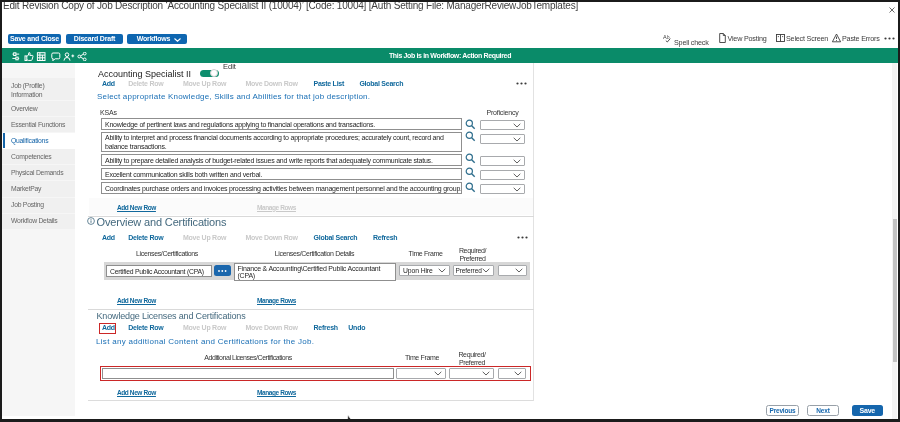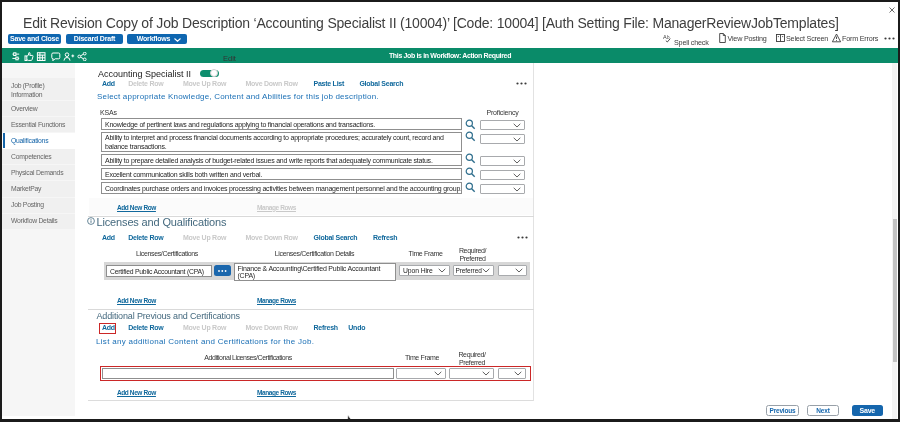--- a/index.html
+++ b/index.html
@@ -14,21 +14,21 @@
   .inp { background:#fff; border:1px solid #8f8f8f; font-size:7px; letter-spacing:-0.22px; color:#1f1f1f; padding:0 0 0 3px; overflow:hidden; white-space:nowrap; }
   .sel { background:#fff; border:1px solid #ablueb3; border:1px solid #a8aaad; border-radius:1px; font-size:6.8px; letter-spacing:-0.1px; color:#222; }
   .sel svg { position:absolute; right:3px; top:50%; margin-top:-1.8px; }
   .lnk { font-size:6.5px; font-weight:bold; letter-spacing:-0.4px; color:#10689c; text-decoration:underline; white-space:nowrap; }
   .lnk.dis { color:#c9c9c9; }
   .bluetext { font-size:8px; letter-spacing:0.2px; color:#1a6fb5; white-space:nowrap; }
 </style>
 </head>
 <body>
 
-<div class="abs" style="left:3px; top:15px; font-size:14px; letter-spacing:-0.2px; color:#3e3e3e; white-space:nowrap;margin-left:20px;">Edit Revision Copy of Job Description ‘Accounting Specialist II (10004)’ [Code: 10004] [Auth Setting File: ManagerReviewJobTemplates]</div>
+<div class="abs" style="left:3px; top:0; font-size:10px; letter-spacing:-0.2px; color:#3e3e3e; white-space:nowrap;">Edit Revision Copy of Job Description ‘Accounting Specialist II (10004)’ [Code: 10004] [Auth Setting File: ManagerReviewJobTemplates]</div>
 <svg class="abs" style="left:889px; top:6.5px;" width="6" height="6" viewBox="0 0 6 6">
     <line x1="0.5" y1="0.5" x2="5.5" y2="5.5" stroke="#6b6b6b" stroke-width="1"></line>
     <line x1="5.5" y1="0.5" x2="0.5" y2="5.5" stroke="#6b6b6b" stroke-width="1"></line>
   </svg>
 
 <div class="abs blue-btn" style="left:8px; top:34px; width:53px; height:10px; line-height:10px;">Save and Close</div>
 <div class="abs blue-btn" style="left:66px; top:34px; width:57px; height:10px; line-height:10px;">Discard Draft</div>
 <div class="abs blue-btn" style="left:127px; top:34px; width:60px; height:10px; line-height:10px;">Workflows&nbsp;&nbsp;&nbsp;&nbsp;</div>
 <svg class="abs" style="left:174px; top:38px;" width="7" height="4">
     <polyline points="0.5,0.5 3.5,3.2 6.5,0.5" fill="none" stroke="#fff" stroke-width="1.1"></polyline>
@@ -51,21 +51,21 @@
       <line x1="4.5" y1="0.5" x2="4.5" y2="7.5" stroke="#3c3c3c" stroke-width="0.9"></line>
       <line x1="1.8" y1="2.6" x2="3" y2="2.6" stroke="#3c3c3c" stroke-width="0.8"></line>
       <line x1="6" y1="2.6" x2="7.2" y2="2.6" stroke="#3c3c3c" stroke-width="0.8"></line>
     </svg>
     <span class="abs" style="left:126px; top:0.5px;">Select Screen</span>
     <svg class="abs" style="left:171.5px; top:0;" width="9" height="10" viewBox="0 0 9 10">
       <path d="M4.5,1 L8.6,8.8 L0.4,8.8 Z" fill="none" stroke="#3c3c3c" stroke-width="0.9"></path>
       <line x1="4.5" y1="3.6" x2="4.5" y2="6" stroke="#3c3c3c" stroke-width="0.9"></line>
       <circle cx="4.5" cy="7.4" r="0.5" fill="#3c3c3c"></circle>
     </svg>
-    <span class="abs" style="left:182px; top:0.5px;">Form Errors</span>
+    <span class="abs" style="left:182px; top:0.5px;">Paste Errors</span>
     <svg class="abs" style="left:224px; top:4px;" width="11" height="3">
       <circle cx="1.5" cy="1.5" r="1.1" fill="#3a3a3a"></circle>
       <circle cx="5.5" cy="1.5" r="1.1" fill="#3a3a3a"></circle>
       <circle cx="9.5" cy="1.5" r="1.1" fill="#3a3a3a"></circle>
     </svg>
   </div>
 
 <div class="abs" style="left:0; top:47.5px; width:900px; height:15.5px; background:#0a8b69;"></div>
 <div class="abs" id="greenicons" style="left:12px; top:52px; height:9px;">
     <svg width="78" height="9" viewBox="0 0 78 9">
@@ -115,37 +115,37 @@
     <div class="abs" style="left:9px; top:138.3px; font-size:6.8px; letter-spacing:-0.25px; color:#656565; line-height:8.7px;">Job Posting</div>
     <div class="abs" style="left:0; top:150.6px; width:73px; height:15.2px; background:#f0f0f0;"></div>
     <div class="abs" style="left:9px; top:154.4px; font-size:6.8px; letter-spacing:-0.25px; color:#656565; line-height:8.7px;">Workflow Details</div>
   </div>
 
 <div class="abs" style="left:88px; top:63px; width:446px; height:338px; background:#fff; border-right:1px solid #e2e2e2; border-bottom:1px solid #dcdcdc;"></div>
 
 <div class="abs" style="left:98px; top:68.5px; font-size:9px; color:#222;">Accounting Specialist II</div>
 <div class="abs" style="left:200px; top:69.6px; width:18.5px; height:7.2px; border-radius:4px; background:#0d8e6e;"></div>
 <div class="abs" style="left:209.5px; top:68.7px; width:8.8px; height:8.8px; border-radius:50%; background:#fff; border:1px solid #d0d0d0;"></div>
-<div class="abs" style="left:223px; top:54px; font-size:7.5px; color:#333;">Edit</div>
+<div class="abs" style="left:223px; top:62px; font-size:7.5px; color:#333;">Edit</div>
 
 <div class="abs tb" style="left:0; top:79.5px; width:900px;">
   <span class="abs" style="left:102px;">Add</span>
   <span class="abs dis" style="left:128.2px;">Delete Row</span>
   <span class="abs dis" style="left:183px;">Move Up Row</span>
   <span class="abs dis" style="left:245.4px;">Move Down Row</span>
   <span class="abs" style="left:313.5px;">Paste List</span>
   <span class="abs" style="left:359.4px;">Global Search</span>
 </div>
 <svg class="abs" style="left:516px; top:82px;" width="11" height="3">
     <circle cx="1.5" cy="1.5" r="1.1" fill="#3a3a3a"></circle>
     <circle cx="5.5" cy="1.5" r="1.1" fill="#3a3a3a"></circle>
     <circle cx="9.5" cy="1.5" r="1.1" fill="#3a3a3a"></circle>
   </svg>
 
-<div class="abs bluetext" style="left:97px; top:92px;">Select appropriate Knowledge, Content and Abilities for this job description.</div>
+<div class="abs bluetext" style="left:97px; top:92px;">Select appropriate Knowledge, Skills and Abilities for that job description.</div>
 
 <div class="abs" style="left:100px; top:108.5px; font-size:7px; letter-spacing:-0.2px; color:#333;">KSAs</div>
 <div class="abs" style="left:480px; top:108.5px; width:45px; text-align:center; font-size:7px; letter-spacing:-0.2px; color:#333;">Proficiency</div>
 
 <div class="abs inp" style="left:101px; top:117.5px; width:361px; height:12px; line-height:11px;">Knowledge of pertinent laws and regulations applying to financial operations and transactions.</div>
 <div class="abs inp" style="left:101px; top:131.5px; width:361px; height:20.5px; line-height:8.5px; padding-top:1.5px;">Ability to interpret and process financial documents according to appropriate procedures; accurately count, record and<br>balance transactions.</div>
 <div class="abs inp" style="left:101px; top:153.5px; width:361px; height:12px; line-height:11px;">Ability to prepare detailed analysis of budget-related issues and write reports that adequately communicate status.</div>
 <div class="abs inp" style="left:101px; top:167.5px; width:361px; height:12px; line-height:11px;">Excellent communication skills both written and verbal.</div>
 <div class="abs inp" style="left:101px; top:181.5px; width:361px; height:12px; line-height:11px;">Coordinates purchase orders and invoices processing activities between management personnel and the accounting group.</div>
 
@@ -153,21 +153,21 @@
 <div class="abs lnk" style="left:117px; top:203.5px;">Add New Row</div>
 <div class="abs lnk dis" style="left:257px; top:203.5px;">Manage Rows</div>
 
 <div class="abs" style="left:88px; top:215.5px; width:446px; height:1px; background:#d9d9d9;"></div>
 
 <svg class="abs" style="left:87px; top:217px;" width="8" height="8" viewBox="0 0 8 8">
     <circle cx="4" cy="4" r="3.4" fill="none" stroke="#56788c" stroke-width="0.9"></circle>
     <line x1="4" y1="3.4" x2="4" y2="5.8" stroke="#56788c" stroke-width="1"></line>
     <circle cx="4" cy="2.2" r="0.55" fill="#56788c"></circle>
   </svg>
-<div class="abs" style="left:96.5px; top:216px; font-size:11px; letter-spacing:-0.15px; color:#44697e;">Licenses and Qualifications</div>
+<div class="abs" style="left:96.5px; top:216px; font-size:11px; letter-spacing:-0.15px; color:#44697e;">Overview and Certifications</div>
 
 <div class="abs tb" style="left:0; top:233.5px; width:900px;">
   <span class="abs" style="left:102px;">Add</span>
   <span class="abs" style="left:128.2px;">Delete Row</span>
   <span class="abs dis" style="left:183px;">Move Up Row</span>
   <span class="abs dis" style="left:245.4px;">Move Down Row</span>
   <span class="abs" style="left:313.5px;">Global Search</span>
   <span class="abs" style="left:373px;">Refresh</span>
 </div>
 <svg class="abs" style="left:517px; top:236px;" width="11" height="3">
@@ -201,21 +201,21 @@
     <svg width="8" height="5">
       <polyline points="0.7,0.8 4,4 7.3,0.8" fill="none" stroke="#606060" stroke-width="1"></polyline>
     </svg>
   </div>
 
 <div class="abs lnk" style="left:117px; top:296.5px;">Add New Row</div>
 <div class="abs lnk" style="left:257px; top:296.5px;">Manage Rows</div>
 
 <div class="abs" style="left:88px; top:309px; width:446px; height:1px; background:#d9d9d9;"></div>
 
-<div class="abs" style="left:96.5px; top:311px; font-size:9px; letter-spacing:-0.15px; color:#44697e;">Additional Previous and Certifications</div>
+<div class="abs" style="left:96.5px; top:311px; font-size:9px; letter-spacing:-0.15px; color:#44697e;">Knowledge Licenses and Certifications</div>
 
 <div class="abs tb" style="left:0; top:324px; width:900px;">
   <span class="abs" style="left:102px;">Add</span>
   <span class="abs" style="left:128.2px;">Delete Row</span>
   <span class="abs dis" style="left:183px;">Move Up Row</span>
   <span class="abs dis" style="left:245.4px;">Move Down Row</span>
   <span class="abs" style="left:313.5px;">Refresh</span>
   <span class="abs" style="left:348.3px;">Undo</span>
 </div>
 <div class="abs" style="left:98.8px; top:322.5px; width:17.7px; height:11.2px; border:1px solid #cb2727;"></div>

